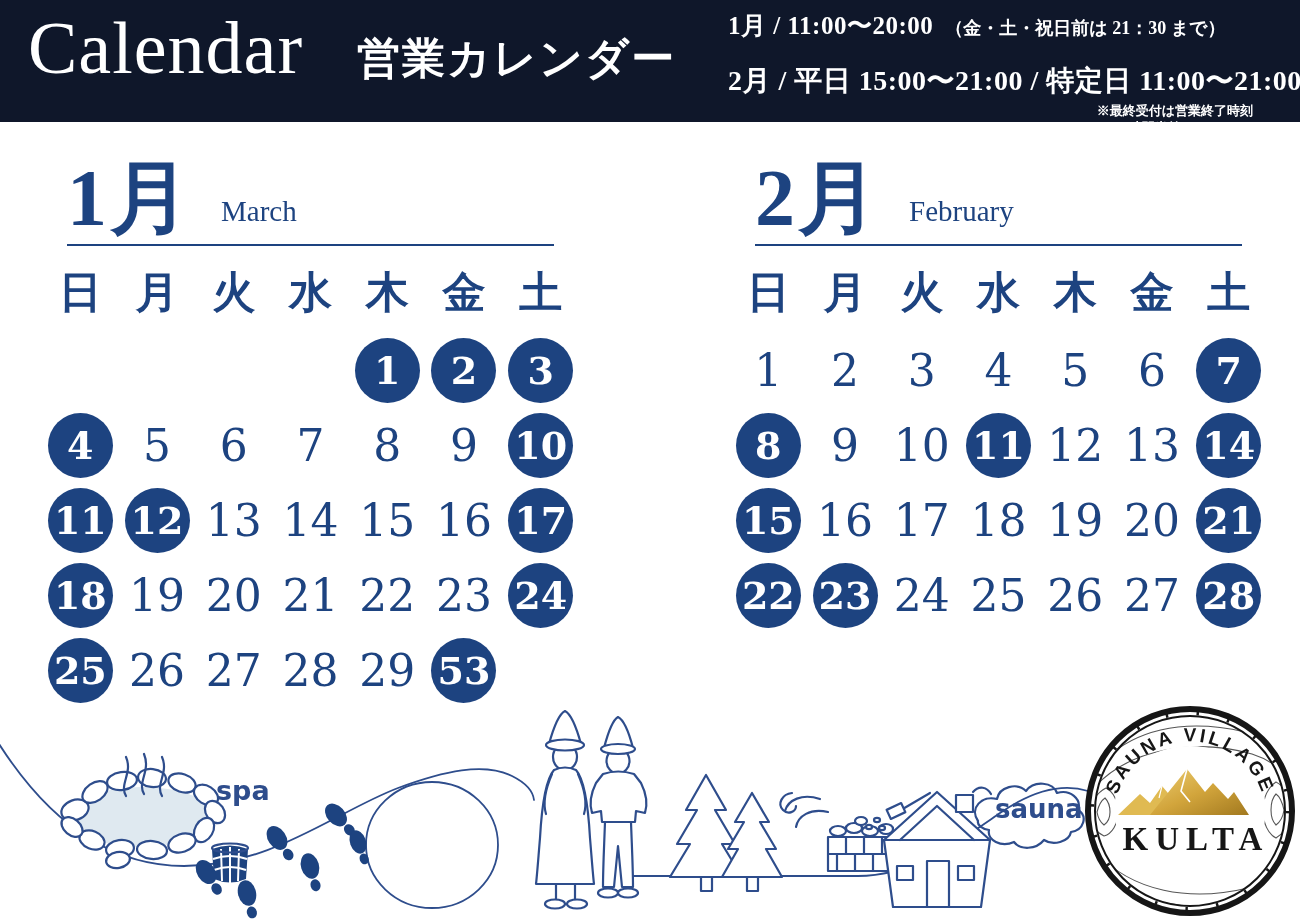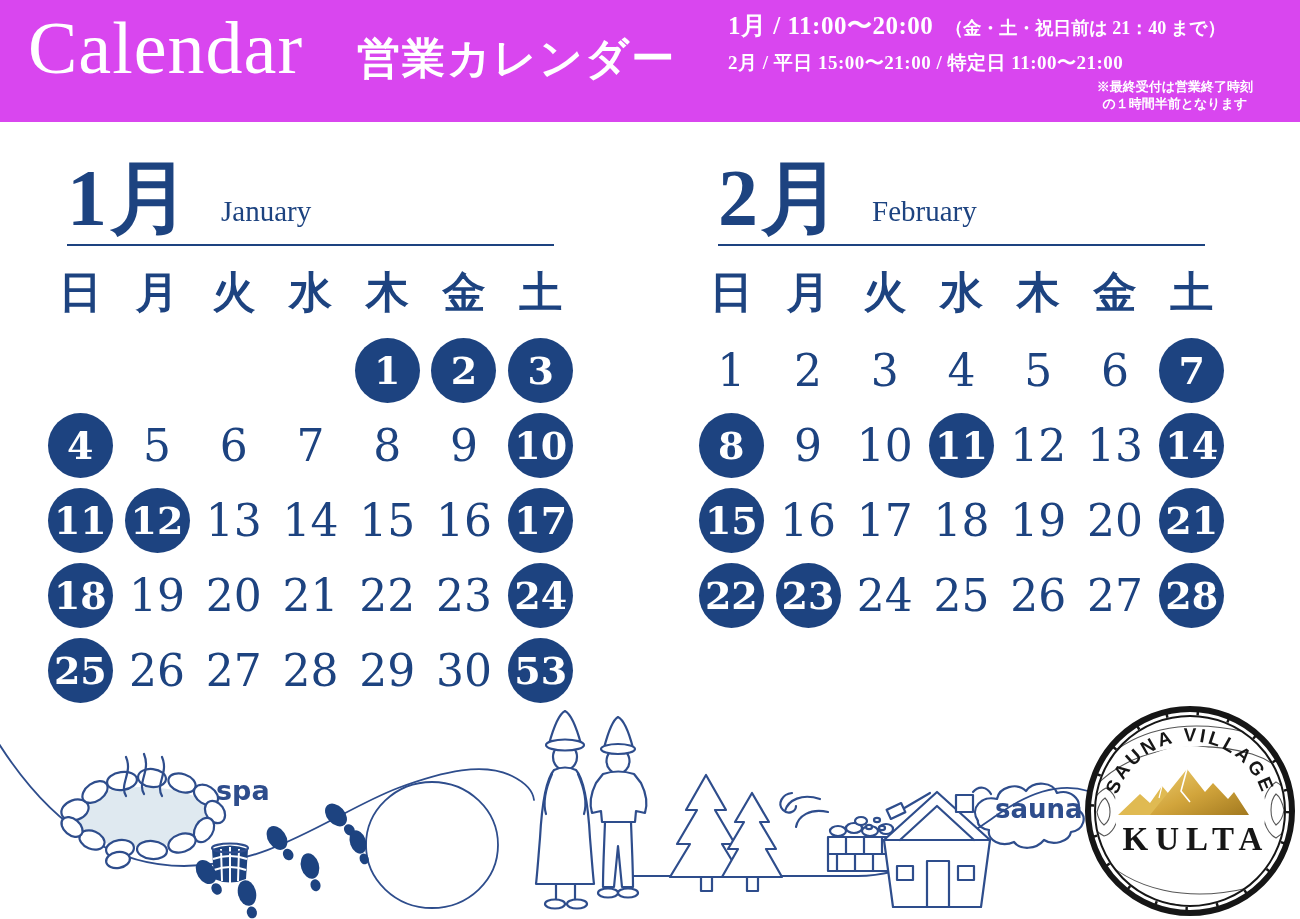--- a/index.html
+++ b/index.html
@@ -4,36 +4,36 @@
 <style>
   html,body{margin:0;padding:0;}
   body{
     width:1300px;height:919px;position:relative;overflow:hidden;
     background:#ffffff;
     font-family:"Liberation Serif","DejaVu Serif",serif;
   }
   
   .header{
     position:absolute;top:0;left:0;width:1300px;height:122px;
-    background:#d946ef;color:#fff;
+    background:#0f172a;color:#fff;
   }
   .brand{position:absolute;left:28px;top:6px;display:flex;align-items:baseline;gap:22px;white-space:nowrap;}
   .brand-en{font-size:74px;letter-spacing:1px;font-weight:500;}
   .brand-ja{font-size:43px;font-weight:bold;letter-spacing:2px;margin-left:32px;}
   .hours{position:absolute;left:728px;top:9px;width:525px;}
   .h-line1{display:flex;align-items:baseline;gap:12px;font-weight:bold;white-space:nowrap;}
   .h-main{font-size:25px;letter-spacing:.5px;}
   .h-paren{font-size:18px;}
-  .h-line2{font-size:19px;font-weight:bold;margin-top:8px;white-space:nowrap;letter-spacing:.5px;}
+  .h-line2{font-size:28px;font-weight:bold;margin-top:20px;white-space:nowrap;letter-spacing:.5px;}
   .h-line3{display:flex;align-items:flex-end;gap:16px;margin-top:3px;flex-direction:column;}
   .h-small{font-size:13px;font-weight:bold;line-height:1.3;text-align:center;white-space:nowrap;}
   .h-legend{font-size:28px;font-weight:bold;white-space:nowrap;}
   
   .cal{position:absolute;top:152px;width:537px;color:#1d4380;}
-  #cal-0{left:42px;} #cal-1{left:693px;}
+  #cal-0{left:42px;} #cal-1{left:730px;}
   .cal-head{
     height:92px;margin:0 25px;border-bottom:2px solid #1d4380;
     display:flex;justify-content:flex-start;align-items:baseline;gap:28px;
     transform:none;
   }
   .cal-month{font-size:80px;font-weight:bold;letter-spacing:3px;line-height:92px;}
   .cal-en{font-size:29px;position:relative;top:-4px;}
   .cal-week{
     position:absolute;top:112px;left:0;width:100%;
     display:grid;grid-template-columns:repeat(7,1fr);
@@ -67,37 +67,37 @@
 <body>
 
 <div class="header">
   <div class="brand">
     <span class="brand-en">Calendar</span>
     <span class="brand-ja">営業カレンダー</span>
   </div>
   <div class="hours">
     <div class="h-line1">
       <span class="h-main">1月 / 11:00〜20:00</span>
-      <span class="h-paren">（金・土・祝日前は 21：40 まで）</span>
+      <span class="h-paren">（金・土・祝日前は 21：30 まで）</span>
     </div>
     <div class="h-line2">2月 / 平日 15:00〜21:00 / 特定日 11:00〜21:00</div>
     <div class="h-line3">
       <div class="h-small">
         <div>※最終受付は営業終了時刻</div>
         <div>の１時間半前となります</div>
       </div>
       <div class="h-legend">無印：平日　○：特定日</div>
     </div>
   </div>
 </div>
 
 <div class="cal" id="cal-0">
   <div class="cal-head">
     <span class="cal-month">1月</span>
-    <span class="cal-en">January</span>
+    <span class="cal-en">March</span>
   </div>
   <div class="cal-week">
       <div>日</div>
       <div>月</div>
       <div>火</div>
       <div>水</div>
       <div>木</div>
       <div>金</div>
       <div>土</div>
     </div>
@@ -150,21 +150,20 @@
       <div class="day">
         <span class="bubble">24</span>
       </div>
       <div class="day">
         <span class="bubble">25</span>
       </div>
       <div class="day">26</div>
       <div class="day">27</div>
       <div class="day">28</div>
       <div class="day">29</div>
-      <div class="day">30</div>
       <div class="day">
         <span class="bubble">53</span>
       </div>
     </div>
 </div>
 
 <div class="cal" id="cal-1">
   <div class="cal-head">
     <span class="cal-month">2月</span>
     <span class="cal-en">February</span>

